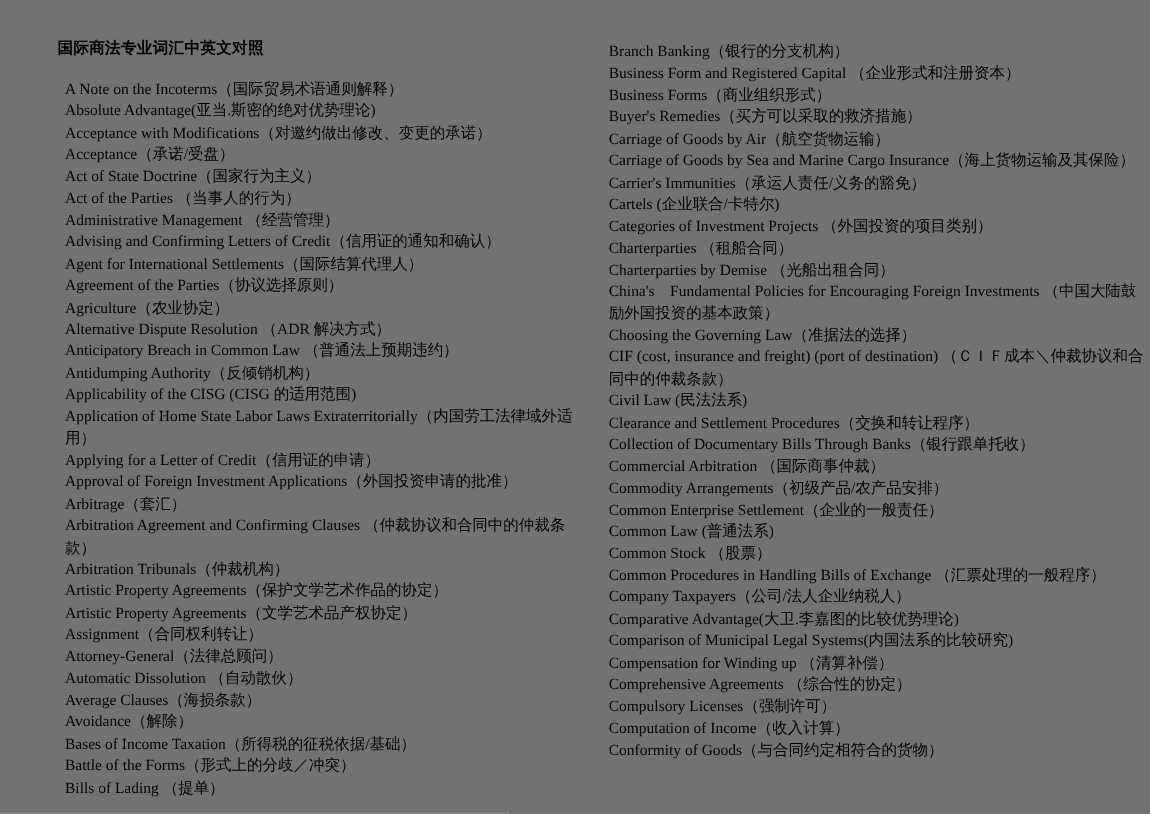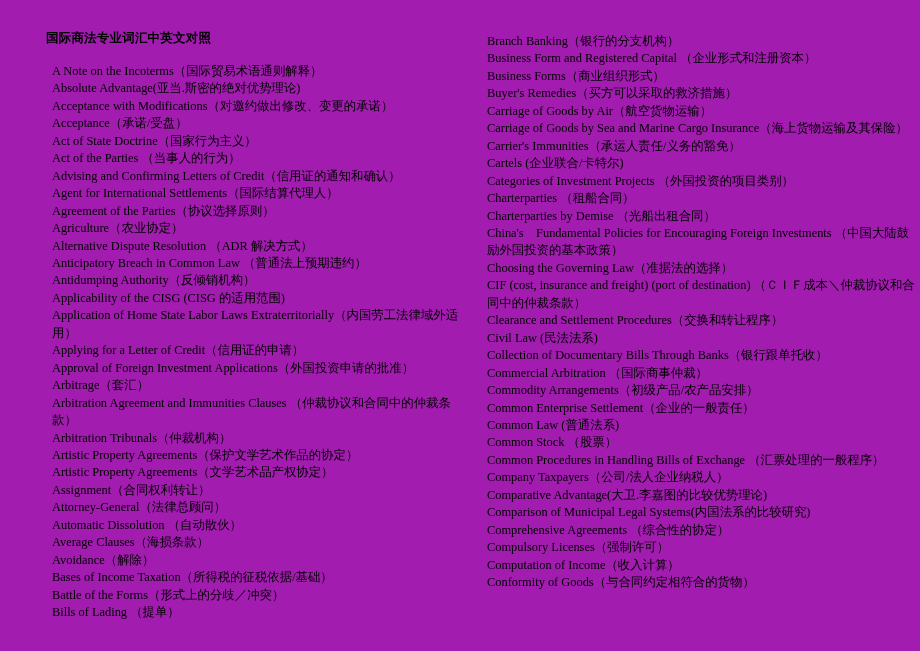--- a/index.html
+++ b/index.html
@@ -13,21 +13,21 @@
     height: 651px;
     overflow: hidden;
     font-family: "Liberation Serif", "DejaVu Serif", serif;
     color: #000000;
     -webkit-font-smoothing: antialiased;
   }
   #page {
     position: relative;
     width: 920px;
     height: 651px;
-    background: #a21caf;
+    background: #737373;
   }
   .column {
     position: absolute;
     top: 0;
   }
   #col-left {
     left: 46px;
     width: 420px;
   }
   #col-right {
@@ -71,33 +71,34 @@
 
   <div class="column" id="col-left">
     <div class="doc-title">国际商法专业词汇中英文对照</div>
     <ul class="entry-list" id="list-left">
         <li class="entry">A Note on the Incoterms（国际贸易术语通则解释）</li>
         <li class="entry">Absolute Advantage(亚当.斯密的绝对优势理论)</li>
         <li class="entry">Acceptance with Modifications（对邀约做出修改、变更的承诺）</li>
         <li class="entry">Acceptance（承诺/受盘）</li>
         <li class="entry">Act of State Doctrine（国家行为主义）</li>
         <li class="entry">Act of the Parties （当事人的行为）</li>
+        <li class="entry">Administrative Management （经营管理）</li>
         <li class="entry">Advising and Confirming Letters of Credit（信用证的通知和确认）</li>
         <li class="entry">Agent for International Settlements（国际结算代理人）</li>
         <li class="entry">Agreement of the Parties（协议选择原则）</li>
         <li class="entry">Agriculture（农业协定）</li>
         <li class="entry">Alternative Dispute Resolution （ADR 解决方式）</li>
         <li class="entry">Anticipatory Breach in Common Law （普通法上预期违约）</li>
         <li class="entry">Antidumping Authority（反倾销机构）</li>
         <li class="entry">Applicability of the CISG (CISG 的适用范围)</li>
         <li class="entry">Application of Home State Labor Laws Extraterritorially（内国劳工法律域外适用）</li>
         <li class="entry">Applying for a Letter of Credit（信用证的申请）</li>
         <li class="entry">Approval of Foreign Investment Applications（外国投资申请的批准）</li>
         <li class="entry">Arbitrage（套汇）</li>
-        <li class="entry">Arbitration Agreement and Immunities Clauses （仲裁协议和合同中的仲裁条款）</li>
+        <li class="entry">Arbitration Agreement and Confirming Clauses （仲裁协议和合同中的仲裁条款）</li>
         <li class="entry">Arbitration Tribunals（仲裁机构）</li>
         <li class="entry">Artistic Property Agreements（保护文学艺术作品的协定）</li>
         <li class="entry">Artistic Property Agreements（文学艺术品产权协定）</li>
         <li class="entry">Assignment（合同权利转让）</li>
         <li class="entry">Attorney-General（法律总顾问）</li>
         <li class="entry">Automatic Dissolution （自动散伙）</li>
         <li class="entry">Average Clauses（海损条款）</li>
         <li class="entry">Avoidance（解除）</li>
         <li class="entry">Bases of Income Taxation（所得税的征税依据/基础）</li>
         <li class="entry">Battle of the Forms（形式上的分歧／冲突）</li>
@@ -114,32 +115,33 @@
         <li class="entry">Carriage of Goods by Air（航空货物运输）</li>
         <li class="entry">Carriage of Goods by Sea and Marine Cargo Insurance（海上货物运输及其保险）</li>
         <li class="entry">Carrier's Immunities（承运人责任/义务的豁免）</li>
         <li class="entry">Cartels (企业联合/卡特尔)</li>
         <li class="entry">Categories of Investment Projects （外国投资的项目类别）</li>
         <li class="entry">Charterparties （租船合同）</li>
         <li class="entry">Charterparties by Demise （光船出租合同）</li>
         <li class="entry">China's　Fundamental Policies for Encouraging Foreign Investments （中国大陆鼓励外国投资的基本政策）</li>
         <li class="entry">Choosing the Governing Law（准据法的选择）</li>
         <li class="entry">CIF (cost, insurance and freight) (port of destination) （ＣＩＦ成本＼仲裁协议和合同中的仲裁条款）</li>
+        <li class="entry">Civil Law (民法法系)</li>
         <li class="entry">Clearance and Settlement Procedures（交换和转让程序）</li>
-        <li class="entry">Civil Law (民法法系)</li>
         <li class="entry">Collection of Documentary Bills Through Banks（银行跟单托收）</li>
         <li class="entry">Commercial Arbitration （国际商事仲裁）</li>
         <li class="entry">Commodity Arrangements（初级产品/农产品安排）</li>
         <li class="entry">Common Enterprise Settlement（企业的一般责任）</li>
         <li class="entry">Common Law (普通法系)</li>
         <li class="entry">Common Stock （股票）</li>
         <li class="entry">Common Procedures in Handling Bills of Exchange （汇票处理的一般程序）</li>
         <li class="entry">Company Taxpayers（公司/法人企业纳税人）</li>
         <li class="entry">Comparative Advantage(大卫.李嘉图的比较优势理论)</li>
         <li class="entry">Comparison of Municipal Legal Systems(内国法系的比较研究)</li>
+        <li class="entry">Compensation for Winding up （清算补偿）</li>
         <li class="entry">Comprehensive Agreements （综合性的协定）</li>
         <li class="entry">Compulsory Licenses（强制许可）</li>
         <li class="entry">Computation of Income（收入计算）</li>
         <li class="entry">Conformity of Goods（与合同约定相符合的货物）</li>
       </ul>
   </div>
 
 </div>
 
 </body></html>

